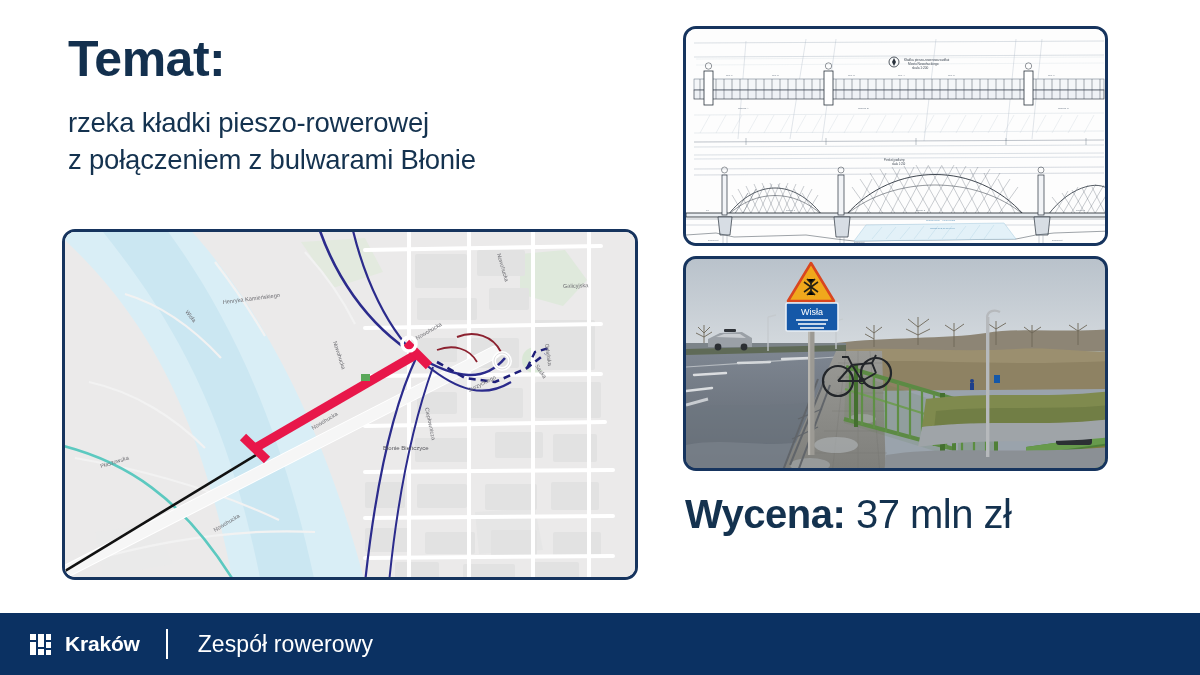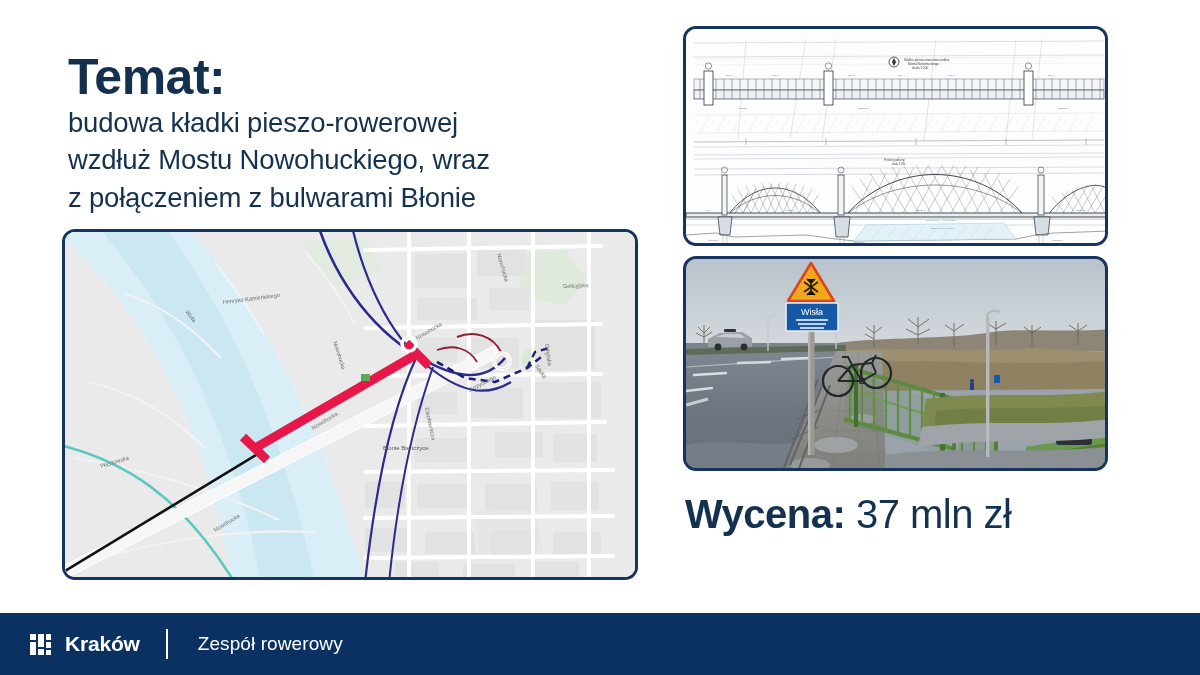--- a/index.html
+++ b/index.html
@@ -12,21 +12,21 @@
     position:relative;
   }
   .slide{position:absolute;inset:0;background:#fff;}
 
   
   .left-col{position:absolute;left:0;top:0;width:660px;height:600px;}
 
   .headline{
     position:absolute;left:68px;top:34px;
     font-size:50px;font-weight:700;letter-spacing:-0.5px;
-    color:#13304e;line-height:1.02;margin-top:18px;
+    color:#13304e;line-height:1.02;
   }
   .subtitle{
     position:absolute;left:68px;top:104px;width:530px;
     font-size:27.5px;font-weight:400;color:#14324f;
     line-height:1.36;letter-spacing:-0.2px;
   }
   .subtitle div{white-space:nowrap;}
 
   
   .panel{
@@ -66,38 +66,37 @@
   .krk-logo{
     width:21px;height:21px;position:relative;flex:0 0 auto;
   }
   .krk-logo i{position:absolute;background:#fff;display:block;}
   .brand{
     color:#fff;font-size:21px;font-weight:700;letter-spacing:-0.2px;
   }
   .divider{
     width:2px;height:30px;background:#ffffff;margin:0 16px 0 12px;flex:0 0 auto;
   }
-  .team{color:#ffffff;font-size:19px;font-weight:400;letter-spacing:0.1px;}
+  .team{color:#ffffff;font-size:23px;font-weight:400;letter-spacing:0.1px;}
 
   
   .mlabel{font-family:"Liberation Sans",sans-serif;fill:#6d6d72;font-size:5.6px;}
   .mlabel2{font-family:"Liberation Sans",sans-serif;fill:#55555b;font-size:6px;}
 </style>
 </head>
 <body>
 
 <div class="slide">
 
   <div class="left-col">
 
     <div class="headline">Temat:</div>
 
     <div class="subtitle">
-      <div>budowa kładki pieszo-rowerowej</div>
-      <div>wzdłuż Mostu Nowohuckiego, wraz</div>
+      <div>rzeka kładki pieszo-rowerowej</div>
       <div>z połączeniem z bulwarami Błonie</div>
     </div>
 
     <div class="panel" id="map-panel">
       <div class="map-canvas">
         <svg viewBox="0 0 576 351" width="576" height="351" preserveAspectRatio="none">
           <defs>
             <clipPath id="mapclip">
                 <rect x="0" y="0" width="576" height="351"></rect>
               </clipPath>

